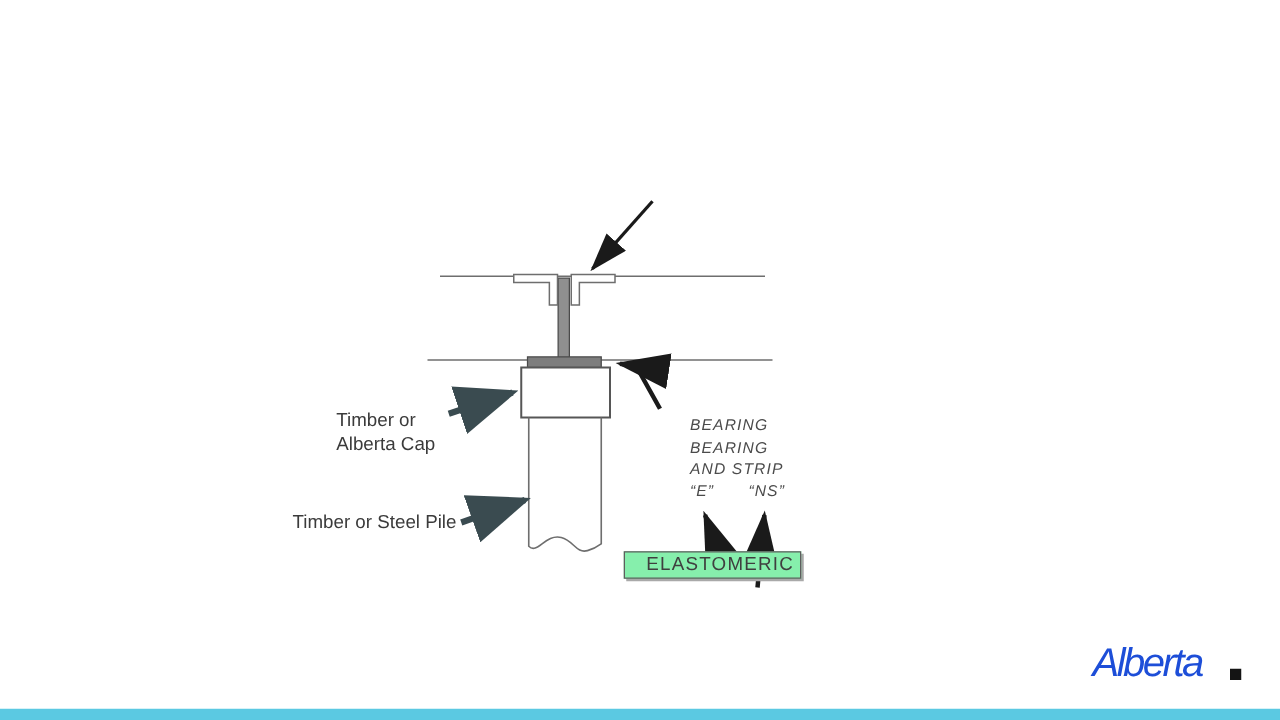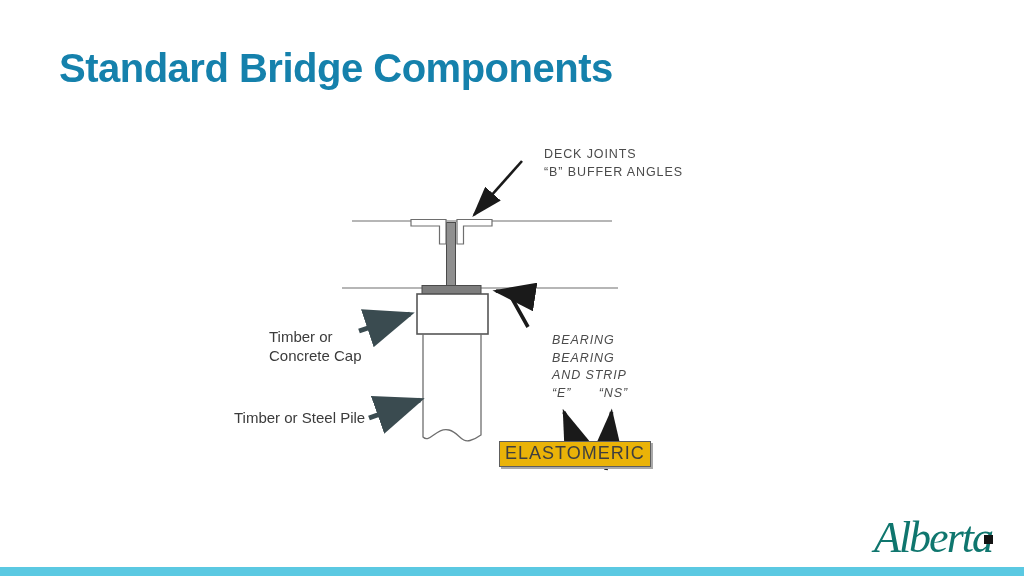--- a/index.html
+++ b/index.html
@@ -21,46 +21,45 @@
   
   .soft{
     color:#3b3b3b;font-size:15px;line-height:18.5px;white-space:nowrap;
   }
   #deck-joints-label{left:544px;top:146px;}
   #bearing-label{left:552px;top:332px;font-style:italic;}
   #bearing-row{display:flex;width:76px;justify-content:space-between;}
   #timber-cap-label{left:269px;top:328px;}
   #pile-label{left:234px;top:409px;}
   .callout-box{
-    border:1px solid #5e5e5e;background:#eab308;
+    border:1px solid #5e5e5e;background:#86efac;
     box-shadow:2px 2px 0 #a9a9a9;
-    padding:1px 5px 2px 5px;
-    color:#3f3f3f;font-size:18px;letter-spacing:1px;white-space:nowrap;
+    padding:1px 5px 2px 17px;
+    color:#3f3f3f;font-size:15px;letter-spacing:1px;white-space:nowrap;
   }
   #elastomeric-box{left:499px;top:441px;}
   #neoprene-box{left:515px;top:467px;}
   #diagram-svg{left:0;top:0;}
   #logo{
-    left:874px;top:512px;width:130px;height:48px;color:#0f766e;
-    font-family:Liberation Serif, serif;font-style:italic;font-size:44px;
+    left:874px;top:512px;width:130px;height:48px;color:#1d4ed8;
+    font-family:Liberation Sans, sans-serif;font-style:italic;font-size:32px;
     letter-spacing:-2px;white-space:nowrap;
   }
   #logo .tm-square{
     position:absolute;left:110px;top:23px;width:9px;height:9px;background:#141414;
   }
   #footer-bar{
     left:0;bottom:0;width:1024px;height:9px;background:#5BC9E2;
   }
 </style>
 </head>
 <body>
 
 <div id="slide">
 
-  <div class="abs" id="title">Standard Bridge Components</div>
 
   <svg class="abs" id="diagram-svg" width="1024" height="576" viewBox="0 0 1024 576">
     <defs>
       <marker id="ah-black" viewBox="0 0 12 8" refX="11" refY="4" markerWidth="12" markerHeight="8" orient="auto-start-reverse">
         <path d="M0,0 L12,4 L0,8 Z" fill="#1a1a1a"></path>
       </marker>
       <marker id="ah-slate" viewBox="0 0 10 8" refX="9" refY="4" markerWidth="10" markerHeight="8" orient="auto-start-reverse">
         <path d="M0,0 L10,4 L0,8 Z" fill="#3a4b50"></path>
       </marker>
     </defs>
@@ -80,38 +79,34 @@
     <path d="M423,334 V437 C430,444 436,427 449,430 C459,432.5 461,443 470,440.5 C476,438.8 479,436.5 481,435 V334" fill="none" stroke="#6e6e6e" stroke-width="1.3"></path>
 
     <line x1="522" y1="161" x2="474" y2="215" stroke="#1a1a1a" stroke-width="2.6" marker-end="url(#ah-black)"></line>
     <path d="M528,327 L509,293 L496,291" fill="none" stroke="#1a1a1a" stroke-width="3.6" marker-end="url(#ah-black)"></path>
     <line x1="577" y1="446" x2="564" y2="412" stroke="#1a1a1a" stroke-width="3.6" marker-end="url(#ah-black)"></line>
     <line x1="606" y1="470" x2="611.5" y2="412" stroke="#1a1a1a" stroke-width="3.6" marker-end="url(#ah-black)"></line>
     <line x1="359" y1="331" x2="410" y2="314" stroke="#3a4b50" stroke-width="5" marker-end="url(#ah-slate)"></line>
     <line x1="369" y1="418" x2="420" y2="400" stroke="#3a4b50" stroke-width="5" marker-end="url(#ah-slate)"></line>
   </svg>
 
-  <div class="abs cad" id="deck-joints-label">
-    <div>DECK JOINTS</div>
-    <div>“B” BUFFER ANGLES</div>
-  </div>
 
   <div class="abs cad" id="bearing-label">
     <div>BEARING</div>
     <div>BEARING</div>
     <div>AND STRIP</div>
     <div id="bearing-row">
       <span>“E”</span>
       <span>“NS”</span>
     </div>
   </div>
 
   <div class="abs soft" id="timber-cap-label">
     <div>Timber or</div>
-    <div>Concrete Cap</div>
+    <div>Alberta Cap</div>
   </div>
   <div class="abs soft" id="pile-label">Timber or Steel Pile</div>
 
   <div class="abs callout-box" id="elastomeric-box">ELASTOMERIC</div>
 
   <div class="abs" id="logo">
     <span>Alberta</span>
     <span class="tm-square"></span>
   </div>
 

